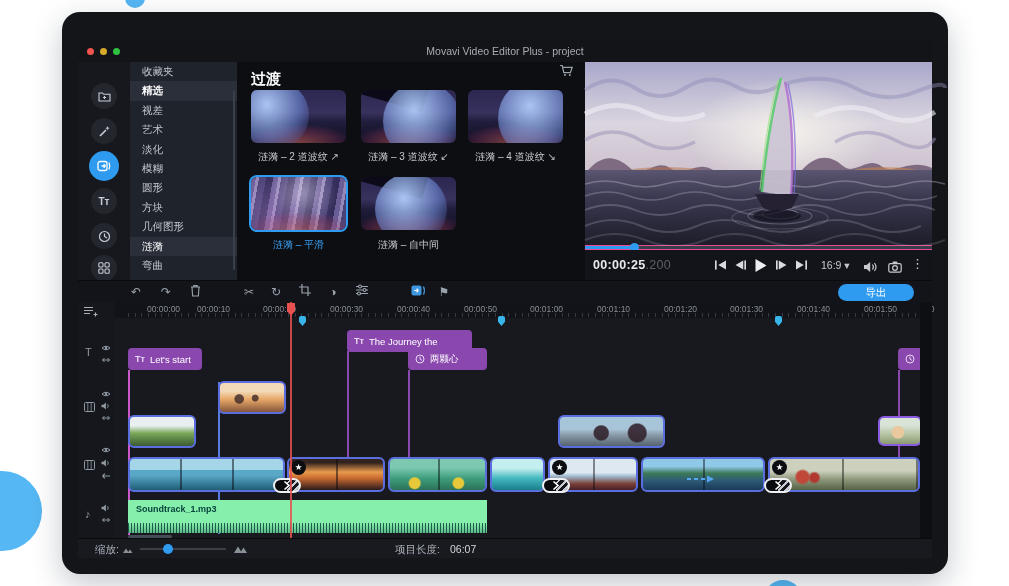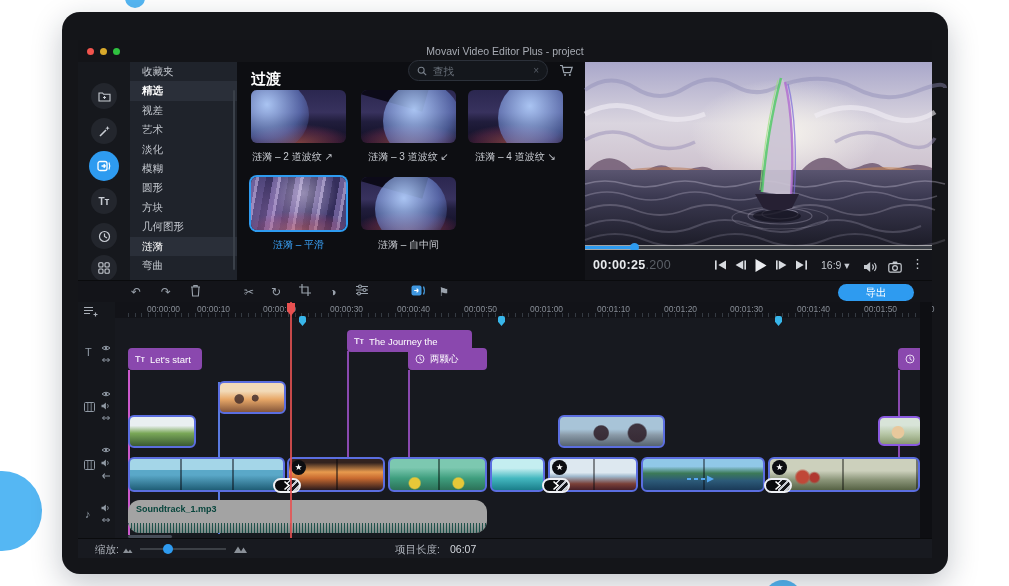--- a/index.html
+++ b/index.html
@@ -31,21 +31,21 @@
 .th{position:absolute;width:95px;height:53px;border-radius:6px;overflow:hidden;background:linear-gradient(180deg,#2b2750 0%,#38325e 42%,#201d3c 60%,#120f24 100%)}
 .th::before{content:"";position:absolute;left:0;right:0;bottom:0;height:46%;background:radial-gradient(ellipse 75% 100% at 50% 100%,rgba(228,112,92,.5),rgba(165,62,95,.28) 55%,transparent 78%)}
 .th .circ{position:absolute;border-radius:50%;background:radial-gradient(circle at 40% 35%,rgba(176,204,250,.95),rgba(112,142,222,.55) 55%,rgba(82,102,182,.25) 75%,transparent 100%)}
 .th .bridge{position:absolute;left:-8px;top:-12px;width:74px;height:24px;background:#0c0a18;transform:rotate(16deg)}
 .th.smooth{background:repeating-linear-gradient(100deg,#6a5d96 0 5px,#9488b8 5px 8px,#4a4276 8px 15px,#352e5c 15px 22px)}
 .th.smooth::after{content:"";position:absolute;inset:0;background:radial-gradient(circle at 55% 30%,rgba(242,232,252,.45),transparent 52%),radial-gradient(circle at 20% 70%,rgba(200,150,220,.3),transparent 50%)}
 .th.sel{box-shadow:0 0 0 2px #2e9bf0}
 .thlabel{position:absolute;width:95px;text-align:center;font-size:10px;color:#c7cad0;white-space:nowrap}
 .thlabel.sel{color:#3aa0f5}
 
-.preview{position:absolute;left:507px;top:22px;width:347px;height:218px;background:#a3a3a3}
+.preview{position:absolute;left:507px;top:22px;width:347px;height:218px;background:#ec4899}
 .seektrack{position:absolute;left:0px;top:184px;width:347px;height:3px;background:#3a3e46}
 .seekprog{position:absolute;left:0;top:0;height:3px;background:#2e9bf0}
 .seekhandle{position:absolute;left:45px;top:-3px;width:9px;height:9px;border-radius:50%;background:#2e9bf0}
 .pcontrols{position:absolute;left:0;top:188px;width:347px;height:30px;background:#131419;display:flex;align-items:center}
 .timecode{position:absolute;left:8px;font-size:12.5px;font-weight:bold;color:#e8eaed;letter-spacing:.3px}
 .timecode .frac{color:#5b6067;font-weight:normal}
 .transport{position:absolute;left:130px;display:flex;align-items:center;gap:9px}
 .transport svg{display:block}
 .aspect{position:absolute;left:236px;font-size:10.5px;color:#c6cad0}
 .pcic{position:absolute;color:#c6cad0}
@@ -62,21 +62,21 @@
 .marker{position:absolute;width:7px;height:10px;background:#38b6ea;clip-path:polygon(0 0,100% 0,100% 58%,50% 100%,0 58%);border-radius:2px}
 .phline{position:absolute;width:2px;background:rgba(230,82,82,.85)}
 .phead{position:absolute;width:8px;height:13px;background:#e85050;clip-path:polygon(0 0,100% 0,100% 60%,50% 100%,0 60%)}
 .link{position:absolute;width:2px}
 .tclip{position:absolute;height:22px;background:#8a48ae;border-radius:4px;color:#fff;font-size:9.5px;display:flex;align-items:center;gap:5px;padding:0 7px;overflow:hidden;white-space:nowrap}
 .tclip .tic{font-size:9px;color:#e8d8f2;font-weight:bold}
 .ovclip{position:absolute;height:33px;border-radius:6px;border:2px solid #5b6ee0;overflow:hidden}
 .mclip{position:absolute;top:155px;height:35px;border-radius:6px;border:2px solid #5b6ee0;overflow:hidden}
 .star{position:absolute;width:15px;height:15px;border-radius:50%;background:#0c0d11;color:#fff;font-size:8.5px;line-height:15px;text-align:center}
 .tbadge{position:absolute;top:176px;width:28px;height:15px;border:2px solid #eef0f4;border-radius:8px;overflow:hidden;background:linear-gradient(90deg,#0a0b0e 0 52%,transparent 52%),repeating-linear-gradient(135deg,#c9ccd4 0 2px,#15161b 2px 5px);display:flex;align-items:center;justify-content:center}
-.aclip{position:absolute;top:198px;height:33px;border-radius:12px;background:#a3a3a3;overflow:hidden}
+.aclip{position:absolute;top:198px;height:33px;border-radius:0;background:#86efac;overflow:hidden}
 .aclip .aname{position:absolute;left:8px;top:4px;font-size:9px;font-weight:bold;color:#07453c}
 .aclip .wave{position:absolute;left:0;right:0;bottom:0;height:10px;background:repeating-linear-gradient(90deg,rgba(10,68,60,.85) 0 1px,transparent 1px 3px),linear-gradient(180deg,transparent 0,rgba(10,68,60,.3) 100%)}
 .aclip .wave.big{height:16px;background:repeating-linear-gradient(90deg,rgba(10,68,60,.85) 0 1px,transparent 1px 2px),repeating-linear-gradient(90deg,rgba(16,90,80,.6) 0 2px,transparent 2px 7px)}
 .hscroll{position:absolute;left:50px;top:233px;width:44px;height:3px;background:#464c57;border-radius:2px}
 .rightstrip{position:absolute;left:842px;top:0;width:12px;height:236px;background:#0e0f13}
 
 .art-lake{background:repeating-linear-gradient(90deg,transparent 0 50px,rgba(8,12,20,.5) 50px 52px),linear-gradient(180deg,#a4d6e8 0 34%,#5aa8c8 34% 52%,#1f5e76 100%)}
 .art-sunset{background:repeating-linear-gradient(90deg,transparent 0 47px,rgba(8,8,12,.5) 47px 49px),linear-gradient(180deg,#33231f 0 12%,#e89a4e 42%,#c86a30 62%,#2a1a1c 100%)}
 .art-kayak{background:radial-gradient(circle at 26% 78%,#e6c838 0 7%,transparent 9%),radial-gradient(circle at 72% 78%,#e6c838 0 7%,transparent 9%),repeating-linear-gradient(90deg,transparent 0 48px,rgba(5,20,14,.5) 48px 50px),linear-gradient(180deg,#7cc8b0 0 28%,#3f9e7e 62%,#2c7258 100%)}
 .art-surf{background:linear-gradient(180deg,#c4eef0 0 30%,#44b8c0 62%,#1a7e8a 100%)}
@@ -166,47 +166,39 @@
         <div class="catrow">圆形</div>
         <div class="catrow">方块</div>
         <div class="catrow">几何图形</div>
         <div class="catrow hl">涟漪</div>
         <div class="catrow">弯曲</div>
         <div class="catscroll"></div>
       </div>
 
       <div class="panel">
         <div class="paneltitle">过渡</div>
-        <div class="search">
-          <svg width="10" height="10" viewBox="0 0 12 12">
-              <circle cx="5" cy="5" r="3.6" fill="none" stroke="#7a828c" stroke-width="1.3"></circle>
-              <path d="M7.8,7.8 L11,11" stroke="#7a828c" stroke-width="1.3"></path>
-            </svg>
-          <input type="text" placeholder="查找" style="">
-          <span class="clearx">×</span>
-        </div>
         <div class="ab" style="left:322px;top:1px">
           <svg width="15" height="13" viewBox="0 0 15 13">
               <path d="M1,1.5 h2.2 l1.6,7.2 h6.6 l1.8,-5.4 H4" fill="none" stroke="#9aa2ac" stroke-width="1.2"></path>
               <circle cx="6" cy="11" r="1" fill="#9aa2ac"></circle>
               <circle cx="10.8" cy="11" r="1" fill="#9aa2ac"></circle>
             </svg>
         </div>
 
         <div class="th" style="left:14px;top:28px">
             <div class="circ" style="left:-12px;top:-10px;width:70px;height:70px"></div>
           </div>
         <div class="th" style="left:124px;top:28px">
             <div class="bridge"></div>
             <div class="circ" style="left:22px;top:-8px;width:78px;height:78px"></div>
           </div>
         <div class="th" style="left:231px;top:28px">
             <div class="circ" style="left:30px;top:-12px;width:80px;height:80px"></div>
           </div>
-        <div class="thlabel" style="left:8px;top:88px">涟漪 – 2 道波纹 ↗</div>
+        <div class="thlabel" style="left:14px;top:88px">涟漪 – 2 道波纹 ↗</div>
         <div class="thlabel" style="left:124px;top:88px">涟漪 – 3 道波纹 ↙</div>
         <div class="thlabel" style="left:231px;top:88px">涟漪 – 4 道波纹 ↘</div>
 
         <div class="th smooth sel" style="left:14px;top:115px"></div>
         <div class="th" style="left:124px;top:115px">
             <div class="bridge"></div>
             <div class="circ" style="left:14px;top:-4px;width:72px;height:72px"></div>
           </div>
         <div class="thlabel sel" style="left:14px;top:176px">涟漪 – 平滑</div>
         <div class="thlabel" style="left:124px;top:176px">涟漪 – 自中间</div>

